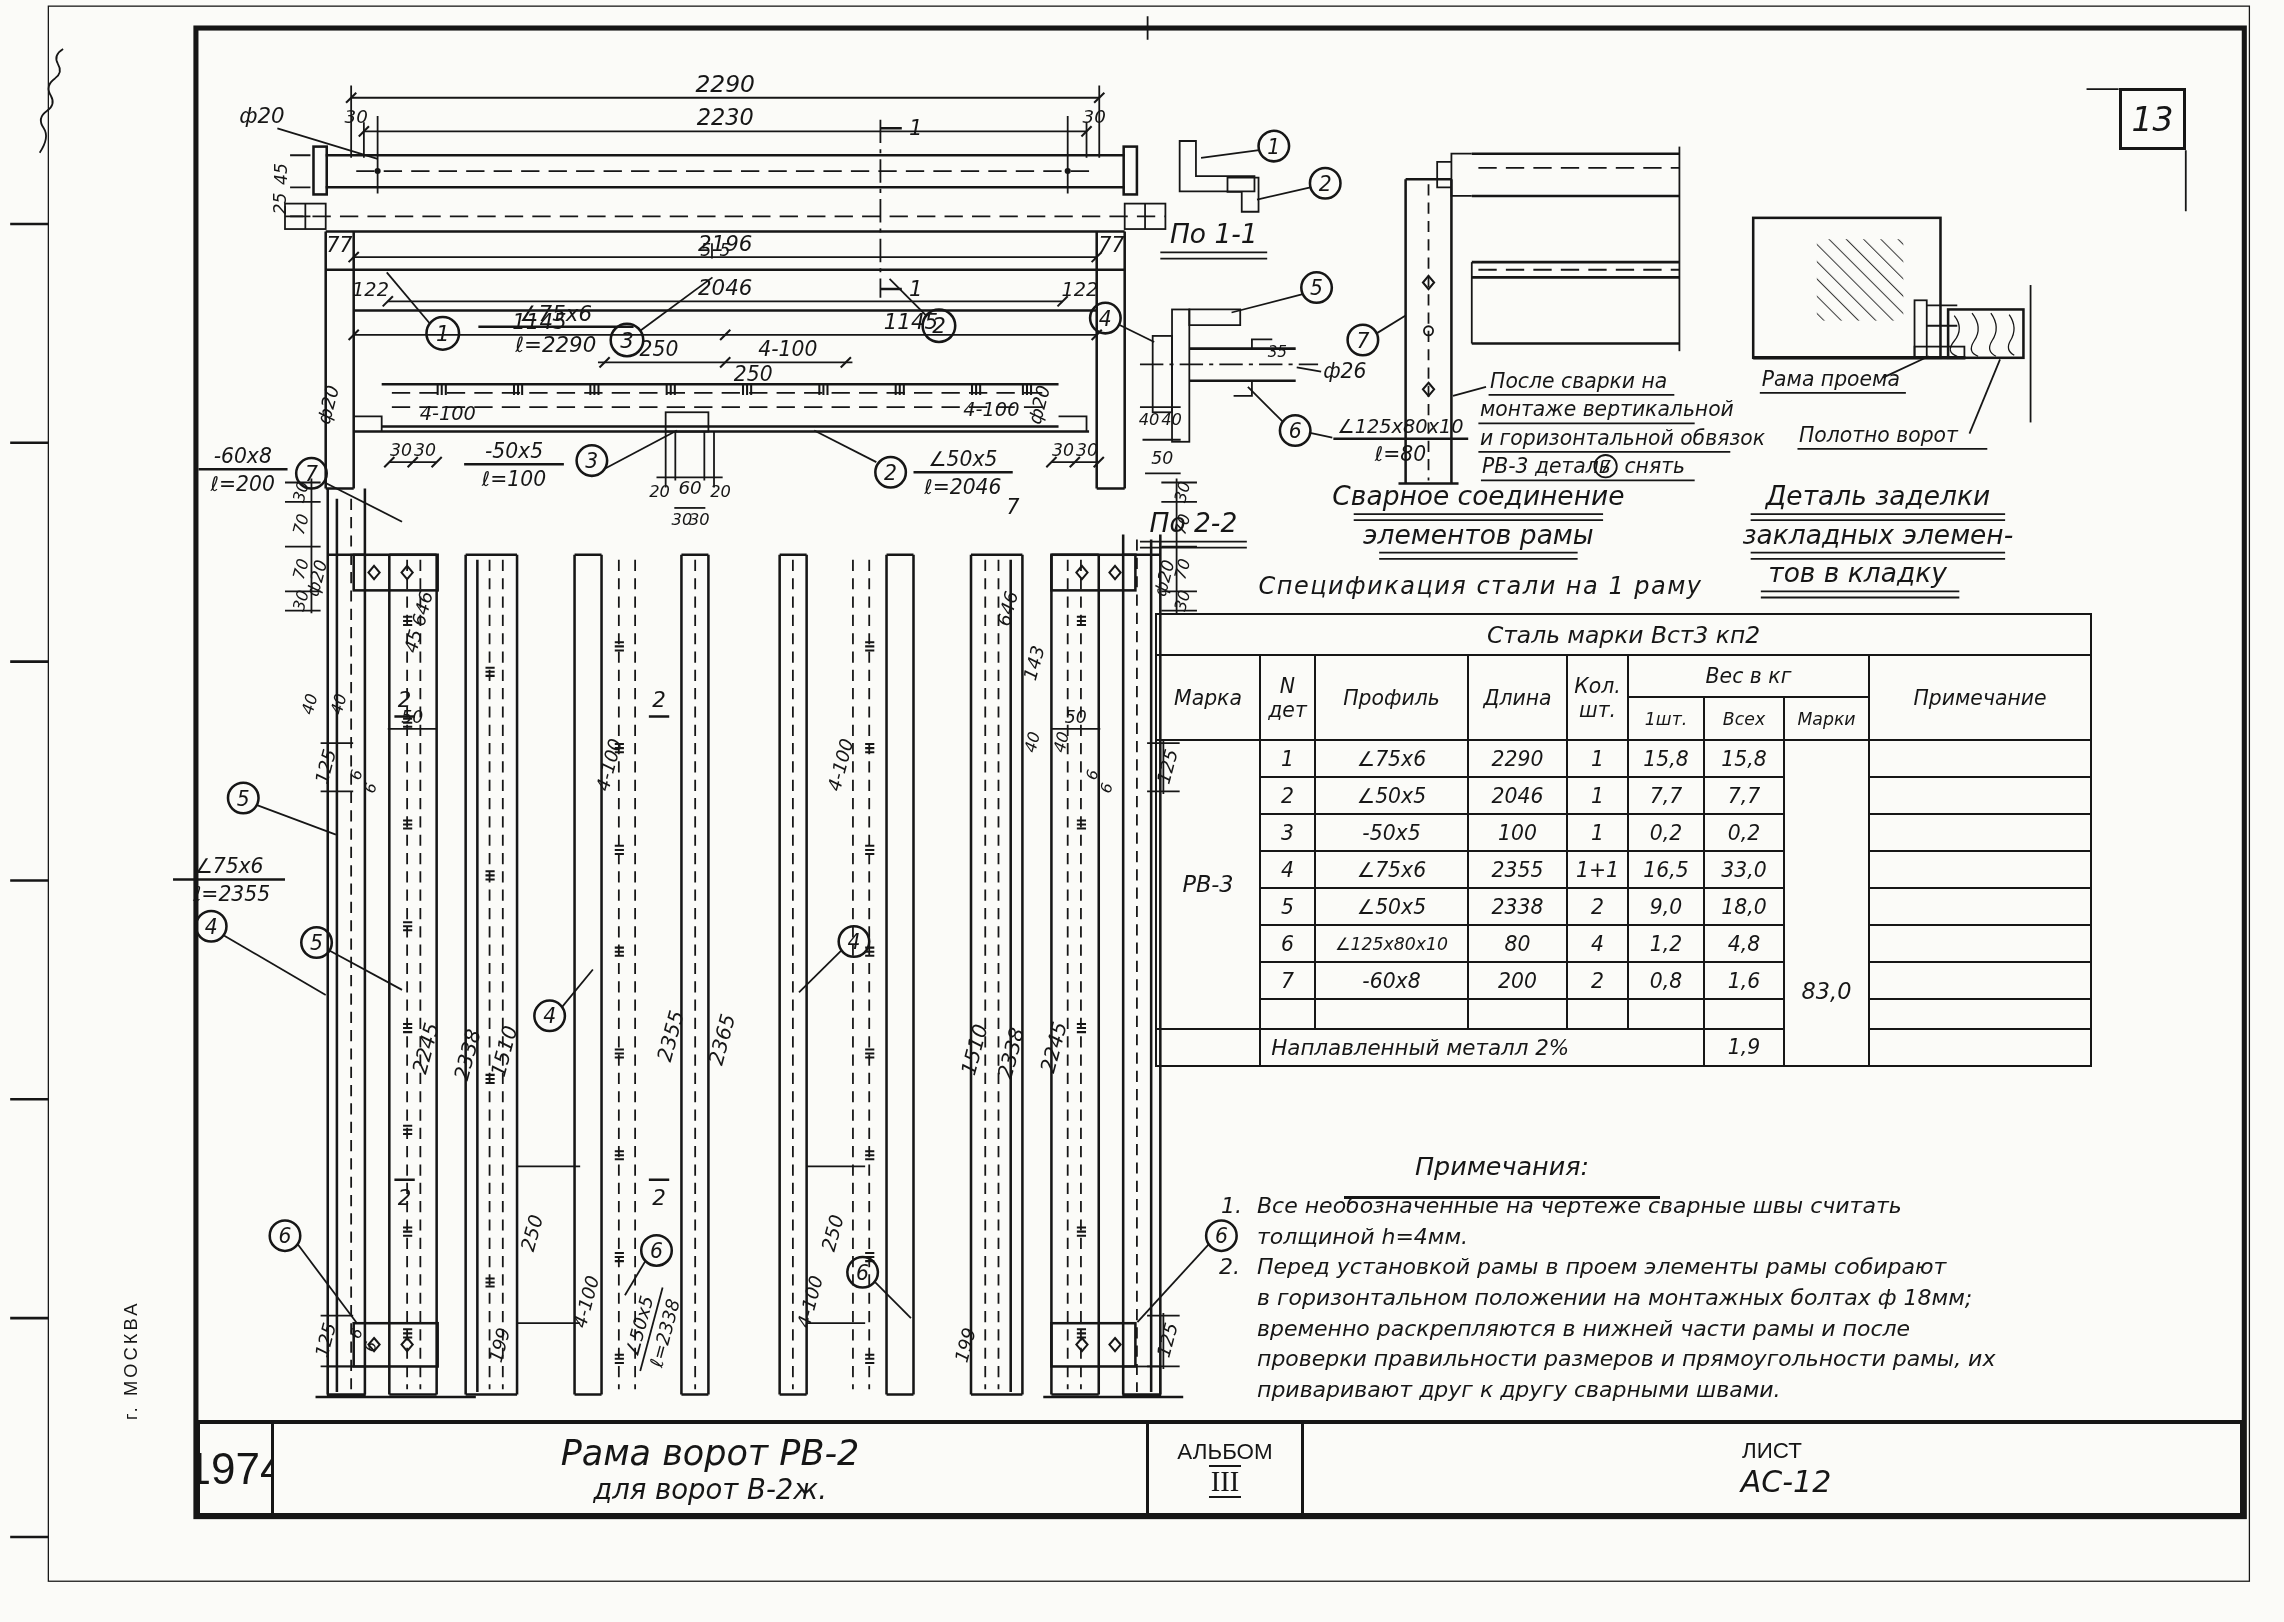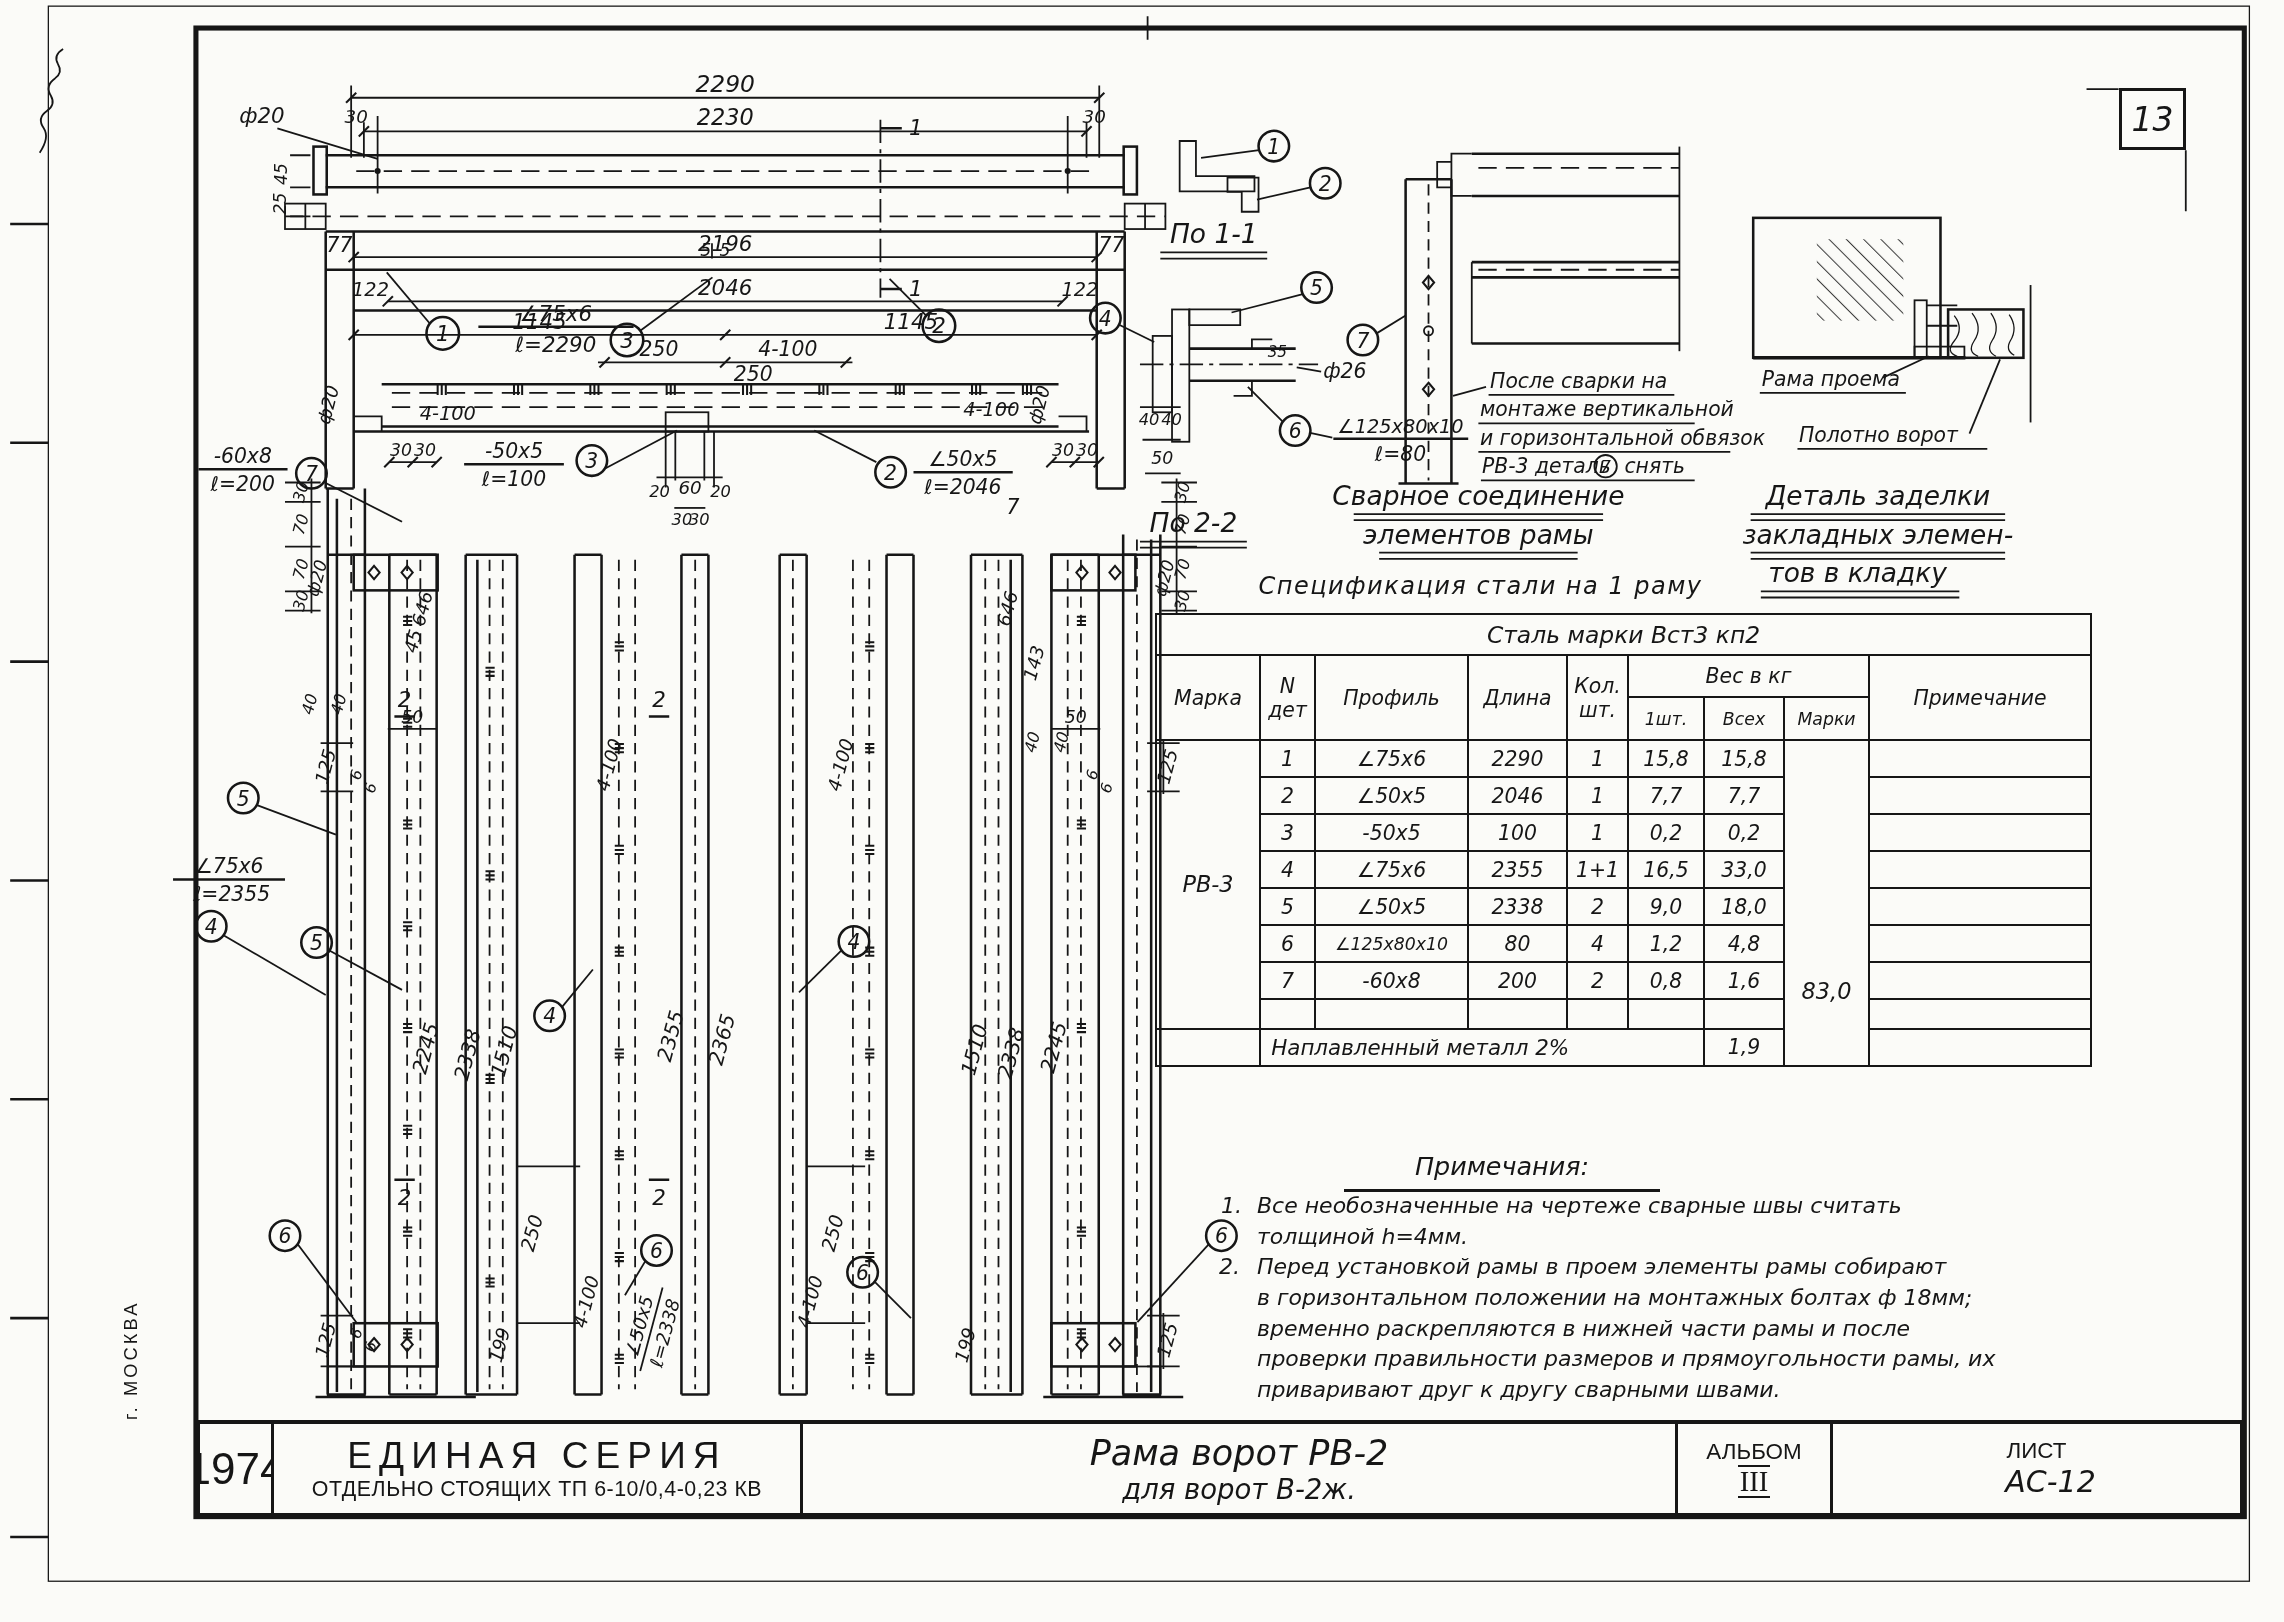--- a/index.html
+++ b/index.html
@@ -15,21 +15,21 @@
   .d1{stroke-dasharray:36 18;}
   .d2{stroke-dasharray:22 14;}
   .dd{stroke-dasharray:46 12 8 12;}
   
   #spec-caption{position:absolute;left:1165px;top:572px;width:631px;text-align:center;font-style:italic;font-size:24px;letter-spacing:1.5px;}
   #spec-table{position:absolute;left:1155px;top:613px;border-collapse:collapse;table-layout:fixed;}
   #spec-table td{border:2.5px solid #161616;font-style:italic;font-size:20.4px;text-align:center;padding:0 3.1px;overflow:hidden;}
   
   .note-line{position:absolute;font-style:italic;font-size:22px;white-space:nowrap;}
   .note-num{position:absolute;font-style:italic;font-size:22px;}
-  #notes-heading{position:absolute;left:1344px;top:1151px;width:316px;text-align:center;font-style:italic;font-size:25.4px;border-bottom:3.1px solid #161616;padding-bottom:8px;}
+  #notes-heading{position:absolute;left:1344px;top:1151px;width:316px;text-align:center;font-style:italic;font-size:25.4px;border-bottom:3.1px solid #161616;padding-bottom:15px;}
   
   #title-block{position:absolute;left:196px;top:1420px;width:2048px;height:97px;box-sizing:border-box;display:flex;border-top:4.1px solid #161616;border-bottom:4.1px solid #161616;border-left:4.1px solid #161616;border-right:4.1px solid #161616;background:#fbfbf8;}
   .tb-cell{box-sizing:border-box;border-right:3.6px solid #161616;display:flex;flex-direction:column;align-items:center;justify-content:center;overflow:hidden;}
   .tb-cell:last-child{border-right:none;}
   #sheet-badge{position:absolute;left:2119px;top:88px;width:67px;height:62px;box-sizing:border-box;border:3.6px solid #161616;display:flex;align-items:center;justify-content:center;font-style:italic;font-size:33px;}
   #moscow{position:absolute;left:120px;top:1420px;transform:rotate(-90deg);transform-origin:0 0;font-family:"Liberation Sans",sans-serif;font-size:18.3px;letter-spacing:3.1px;white-space:nowrap;}
 </style>
 </head>
 <body>
 
@@ -631,24 +631,20 @@
 <div class="note-line" style="left:1257px;top:1285px;">в горизонтальном положении на монтажных болтах ф 18мм;</div>
 <div class="note-line" style="left:1257px;top:1346px;">проверки правильности размеров и прямоугольности рамы, их</div>
 <div class="note-line" style="left:1257px;top:1316px;">временно раскрепляются в нижней части рамы и после</div>
 <div class="note-line" style="left:1257px;top:1377px;">приваривают друг к другу сварными швами.</div>
 
 
 <div id="title-block">
   <div class="tb-cell" style="width:74px">
     <div style="font-family:'Liberation Sans',sans-serif;font-size:44px;">1974</div>
   </div>
-  <div class="tb-cell" style="width:529px">
-    <div style="font-family:'Liberation Sans',sans-serif;font-size:37px;letter-spacing:7.1px;white-space:nowrap;">ЕДИНАЯ СЕРИЯ</div>
-    <div style="font-family:'Liberation Sans',sans-serif;font-size:21.4px;letter-spacing:0.5px;white-space:nowrap;">ОТДЕЛЬНО СТОЯЩИХ ТП 6-10/0,4-0,23 КВ</div>
-  </div>
   <div class="tb-cell" style="width:875px">
     <div style="font-style:italic;font-size:35px;white-space:nowrap;">Рама ворот РВ-2</div>
     <div style="font-style:italic;font-size:27.5px;white-space:nowrap;">для ворот В-2ж.</div>
   </div>
   <div class="tb-cell" style="width:155px">
     <div style="font-family:'Liberation Sans',sans-serif;font-size:22.4px;">АЛЬБОМ</div>
     <div style="font-family:'Liberation Serif',serif;font-size:28.5px;border-top:2.5px solid #161616;border-bottom:2.5px solid #161616;line-height:29.5px;padding:0 2px;">III</div>
   </div>
   <div class="tb-cell" style="flex:1">
     <div style="font-family:'Liberation Sans',sans-serif;font-size:22.4px;">ЛИСТ</div>

